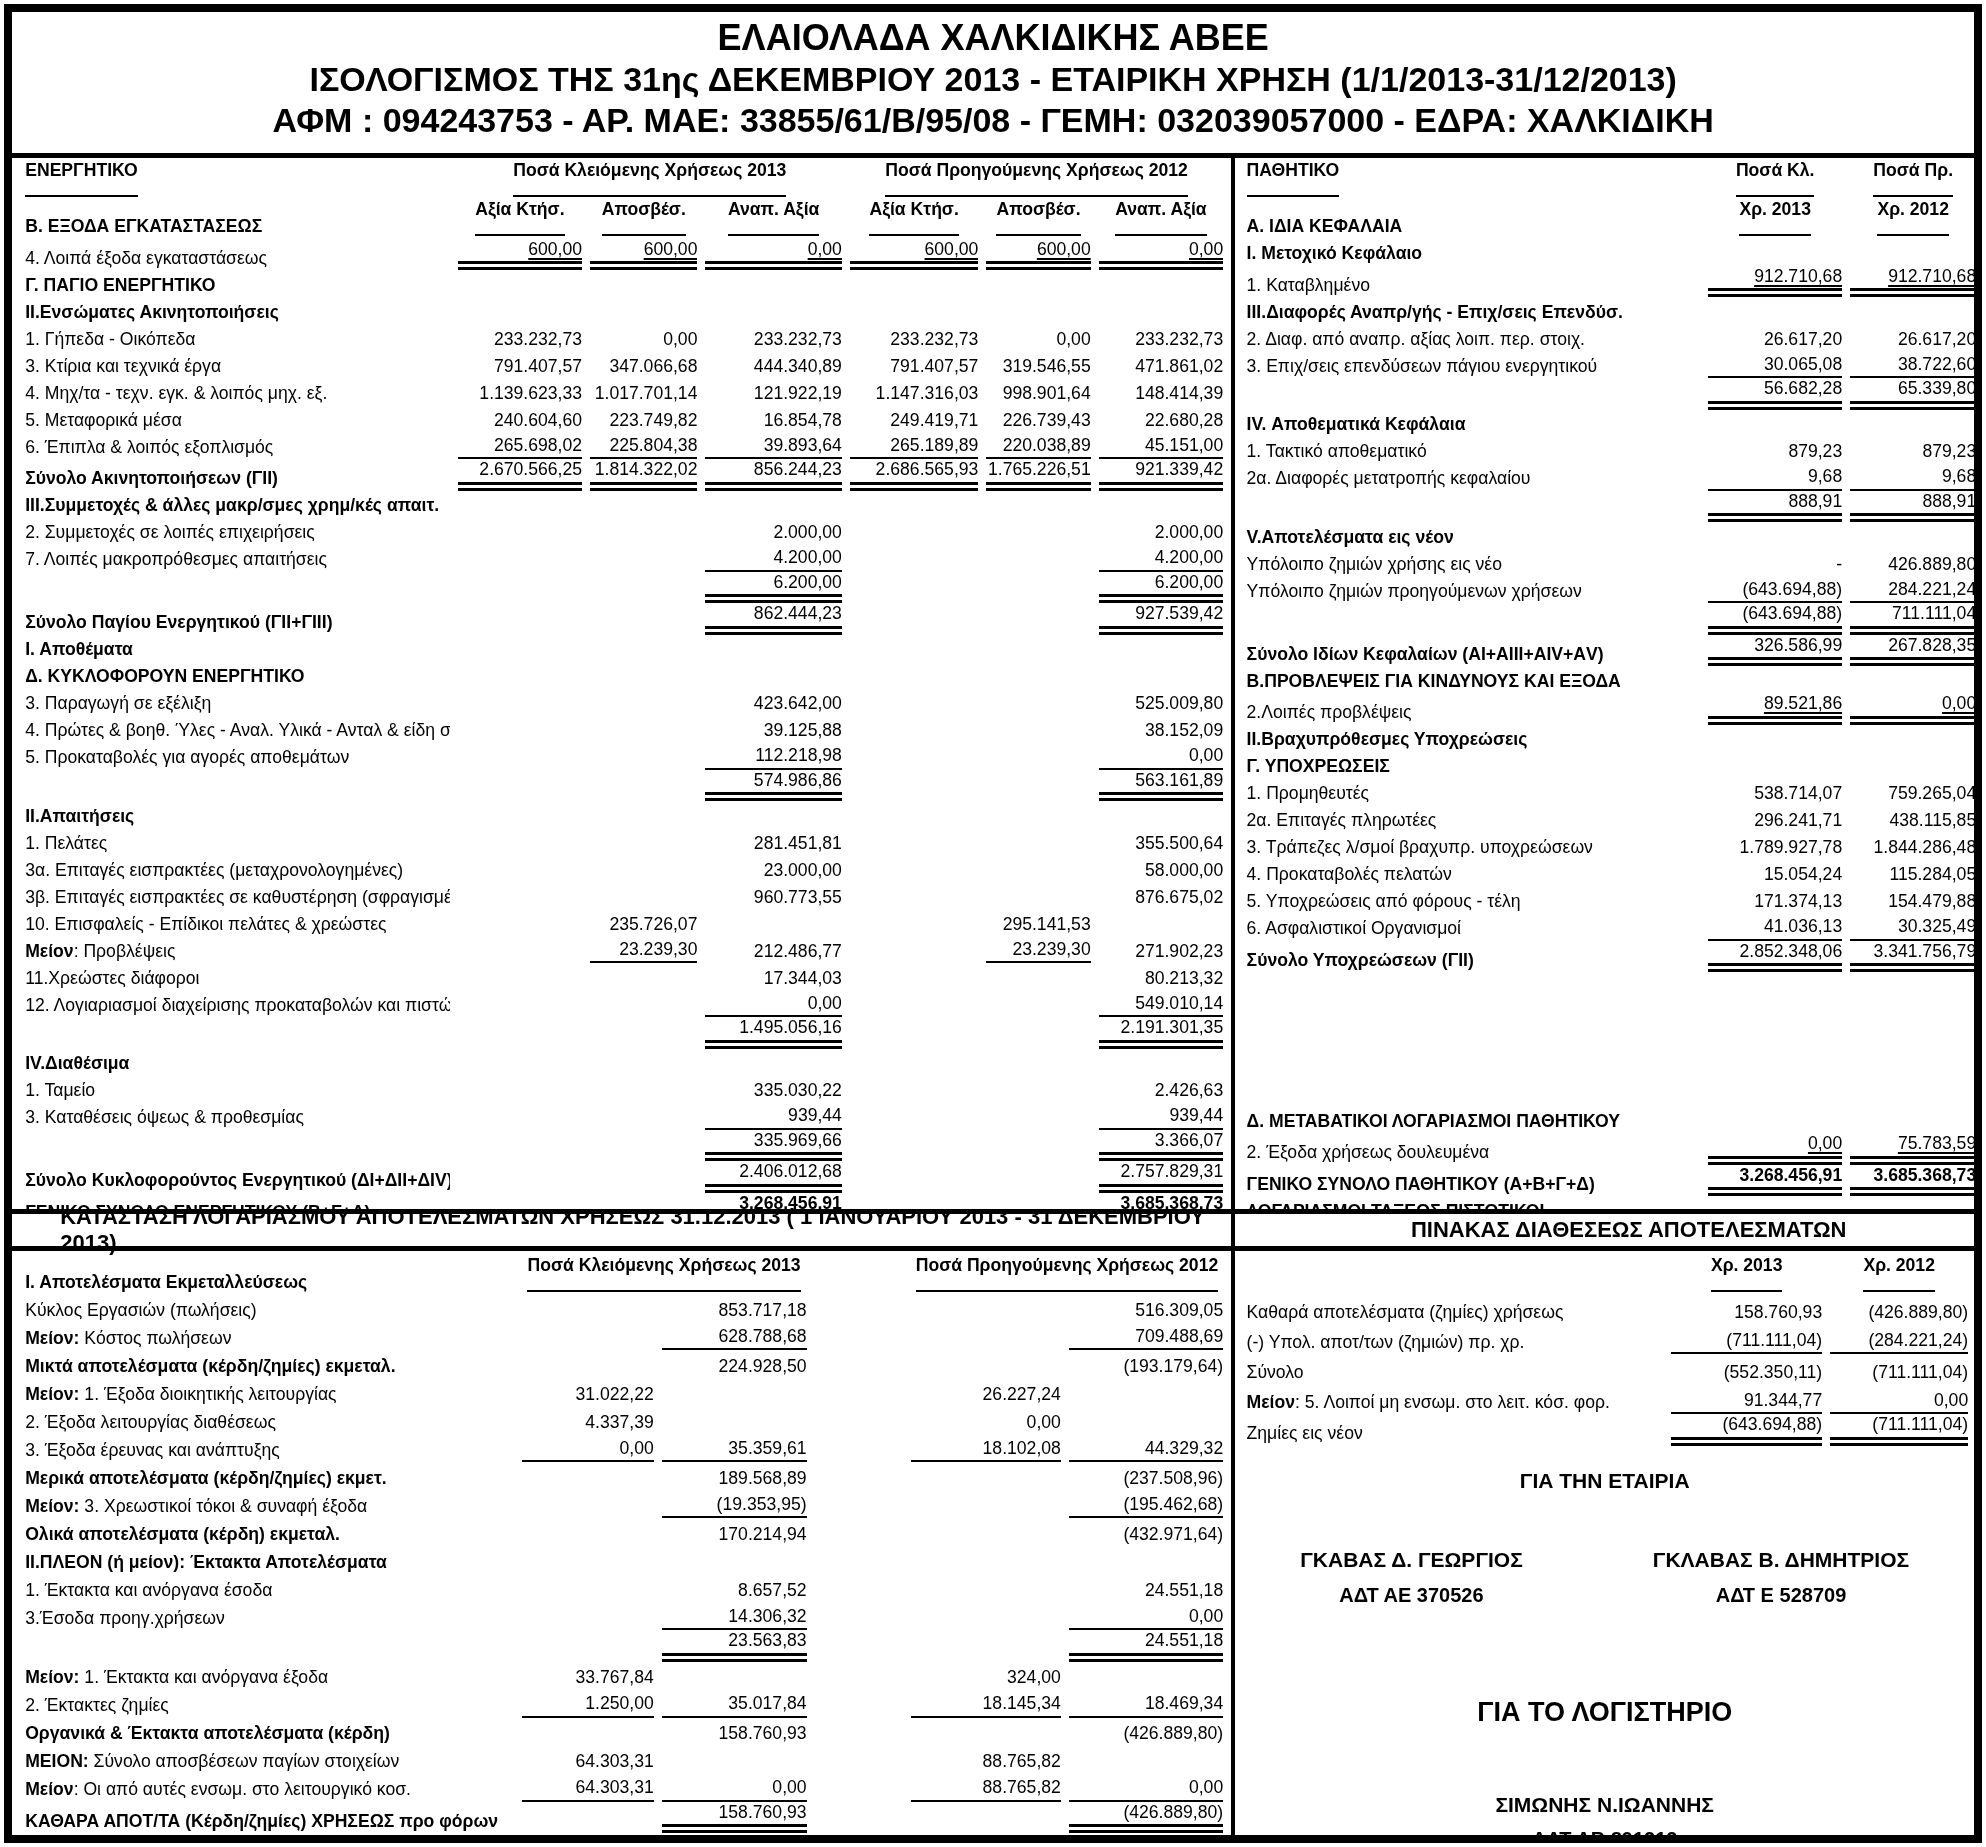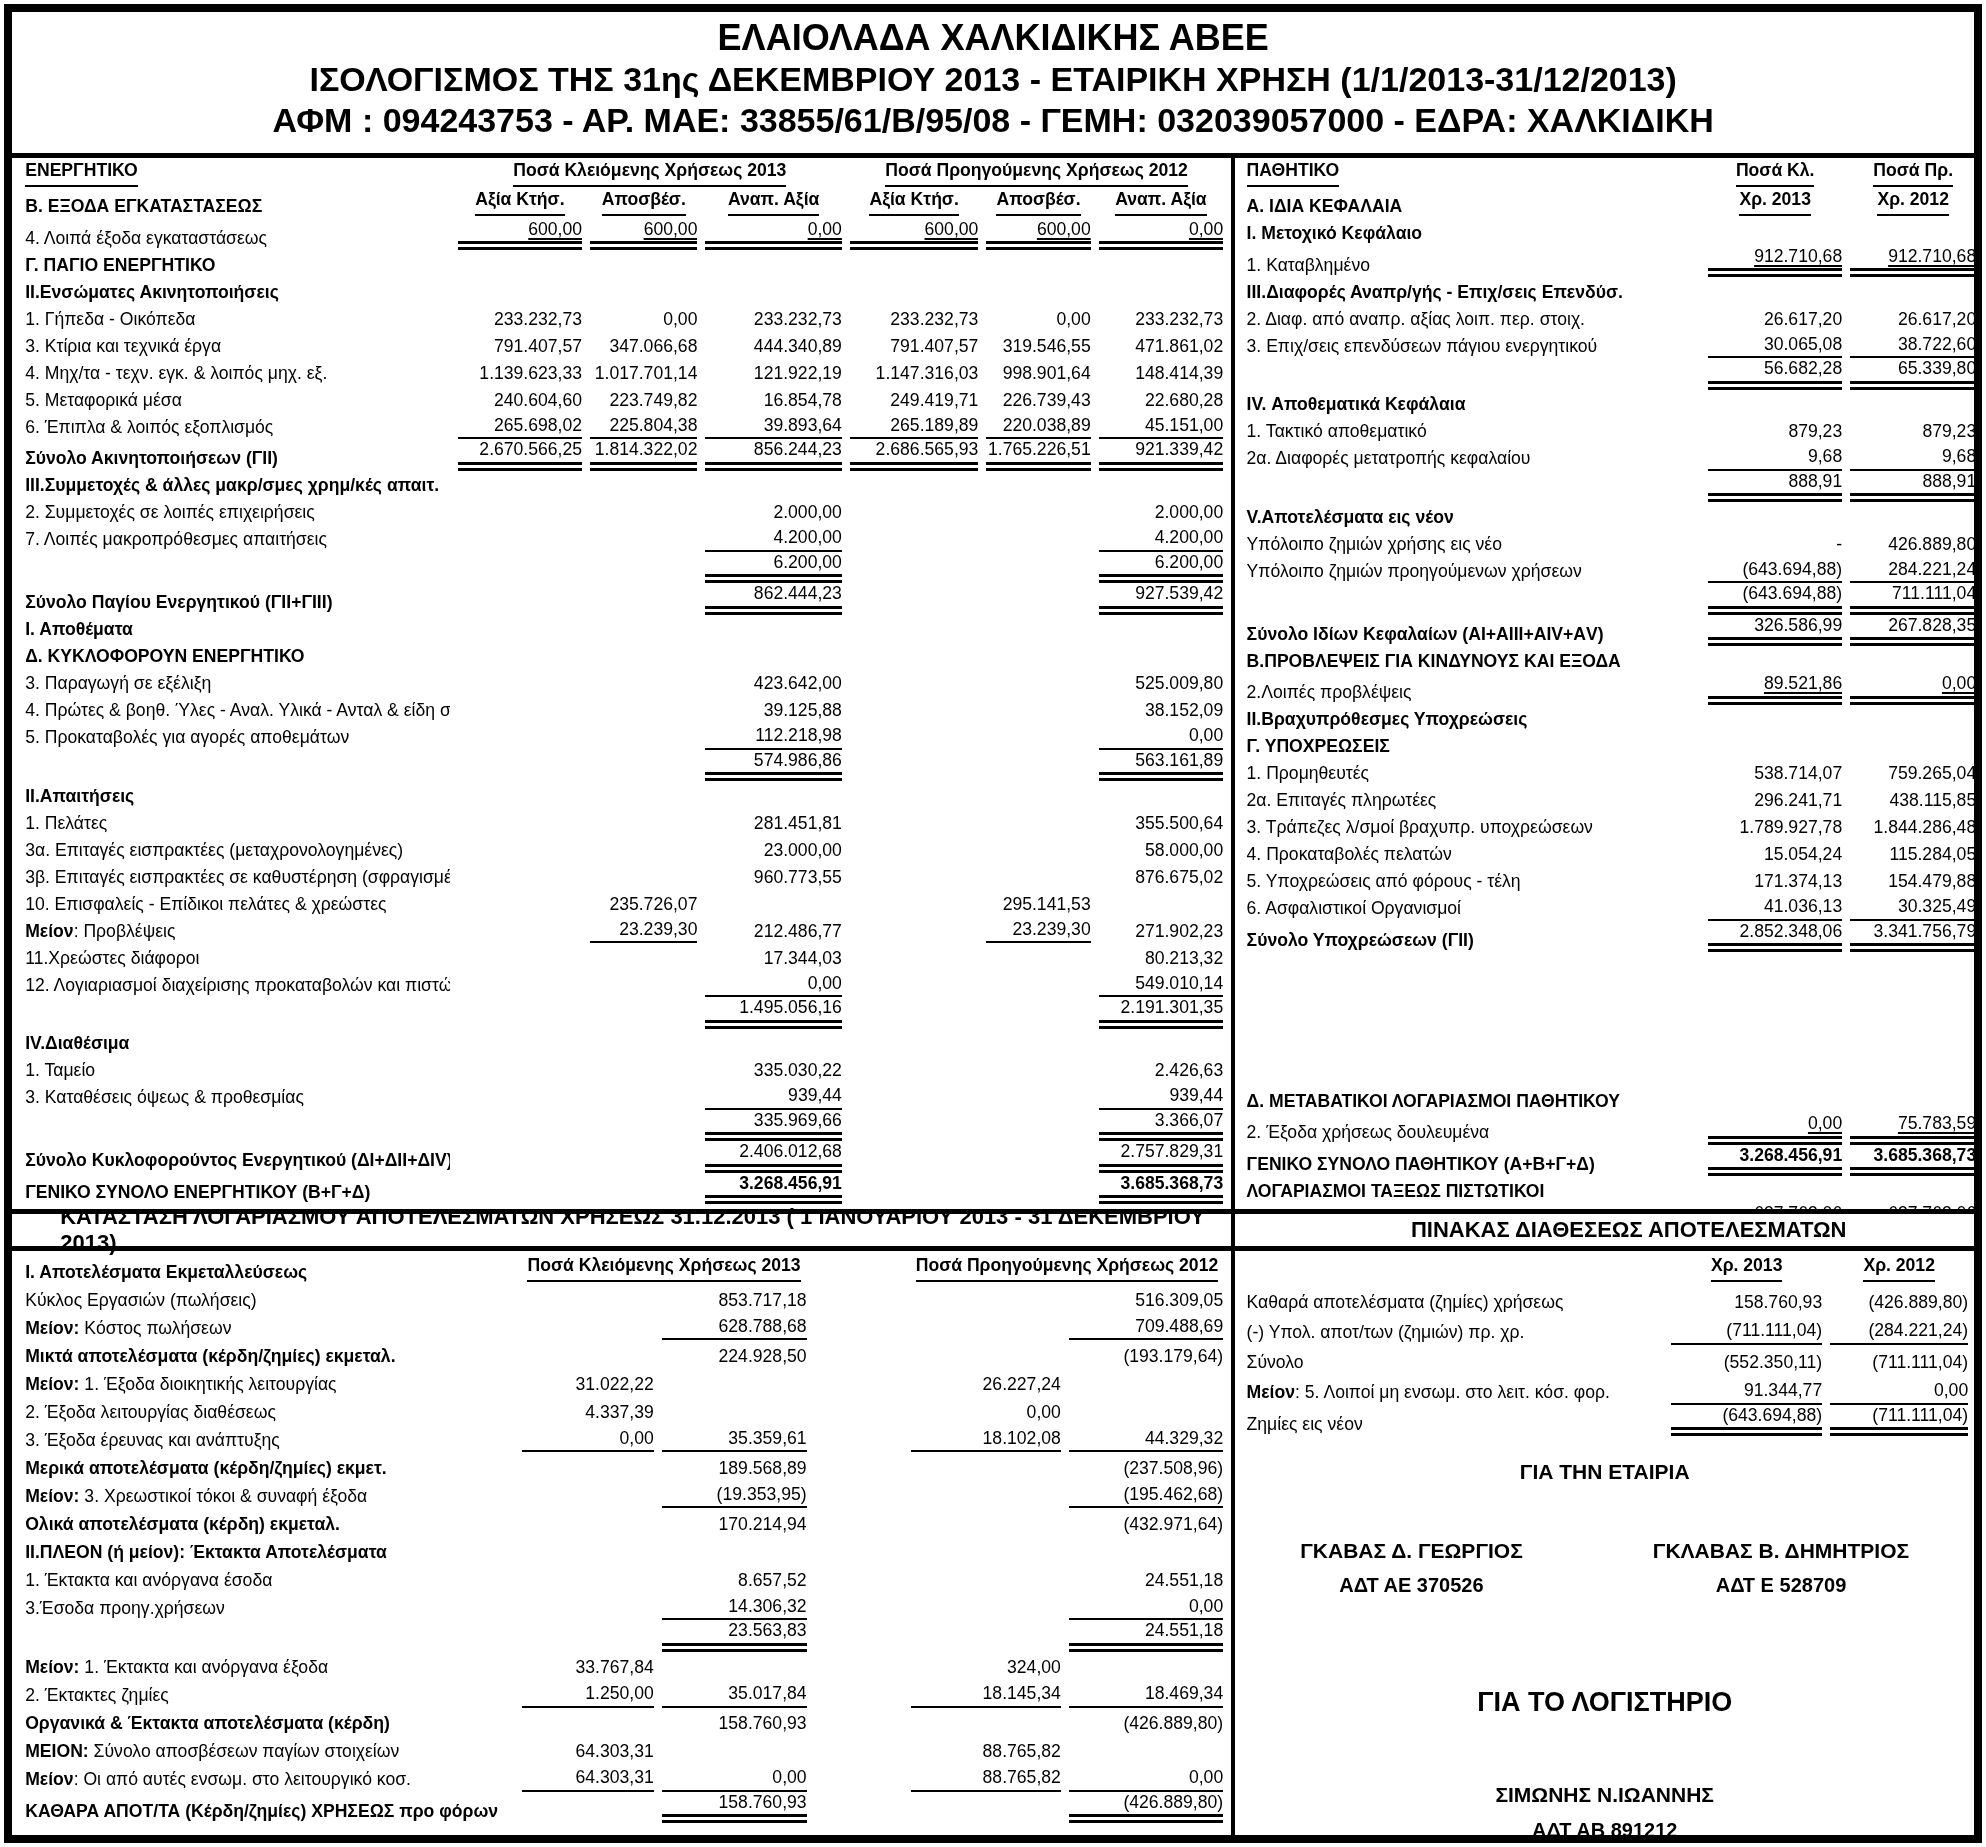--- a/index.html
+++ b/index.html
@@ -27,21 +27,21 @@
   table { border-collapse:separate; border-spacing:8.4px 0; width:100%; table-layout:fixed; }
   td { height:27px; font-size:17.6px; line-height:20px; vertical-align:bottom; overflow:hidden;
        white-space:nowrap; padding-bottom:2.5px; }
   td.lbl { text-align:left; }
   td.num { text-align:right; }
   td.grp { text-align:center; font-weight:bold; }
   td.subh{ text-align:center; font-weight:bold; }
   .b { font-weight:bold; }
   .ind1 { padding-left:34px; }
   .ind2 { padding-left:80px; }
-  .us { border-bottom:2.5px solid #000; padding-bottom:5px; display:inline-block; }
+  .us { border-bottom:2.5px solid #000; padding-bottom:15px; display:inline-block; }
   td.u1 { border-bottom:2.5px solid #000; }
   td.u2 { border-bottom:9.2px double #000; }
   td.u3 { border-bottom:9.2px double #000; text-decoration:underline;
           text-decoration-thickness:1.7px; text-underline-offset:3.4px; }
 
   #assets-table td.lbl, #income-table td.lbl { padding-left:5px; }
   #liab-table td.lbl, #diath-table td.lbl { padding-left:3.4px; }
   #liab-table { margin-top:1.7px; }
   #assets-table { margin-top:1.7px; }
   #income-table { margin-top:3.4px; }

